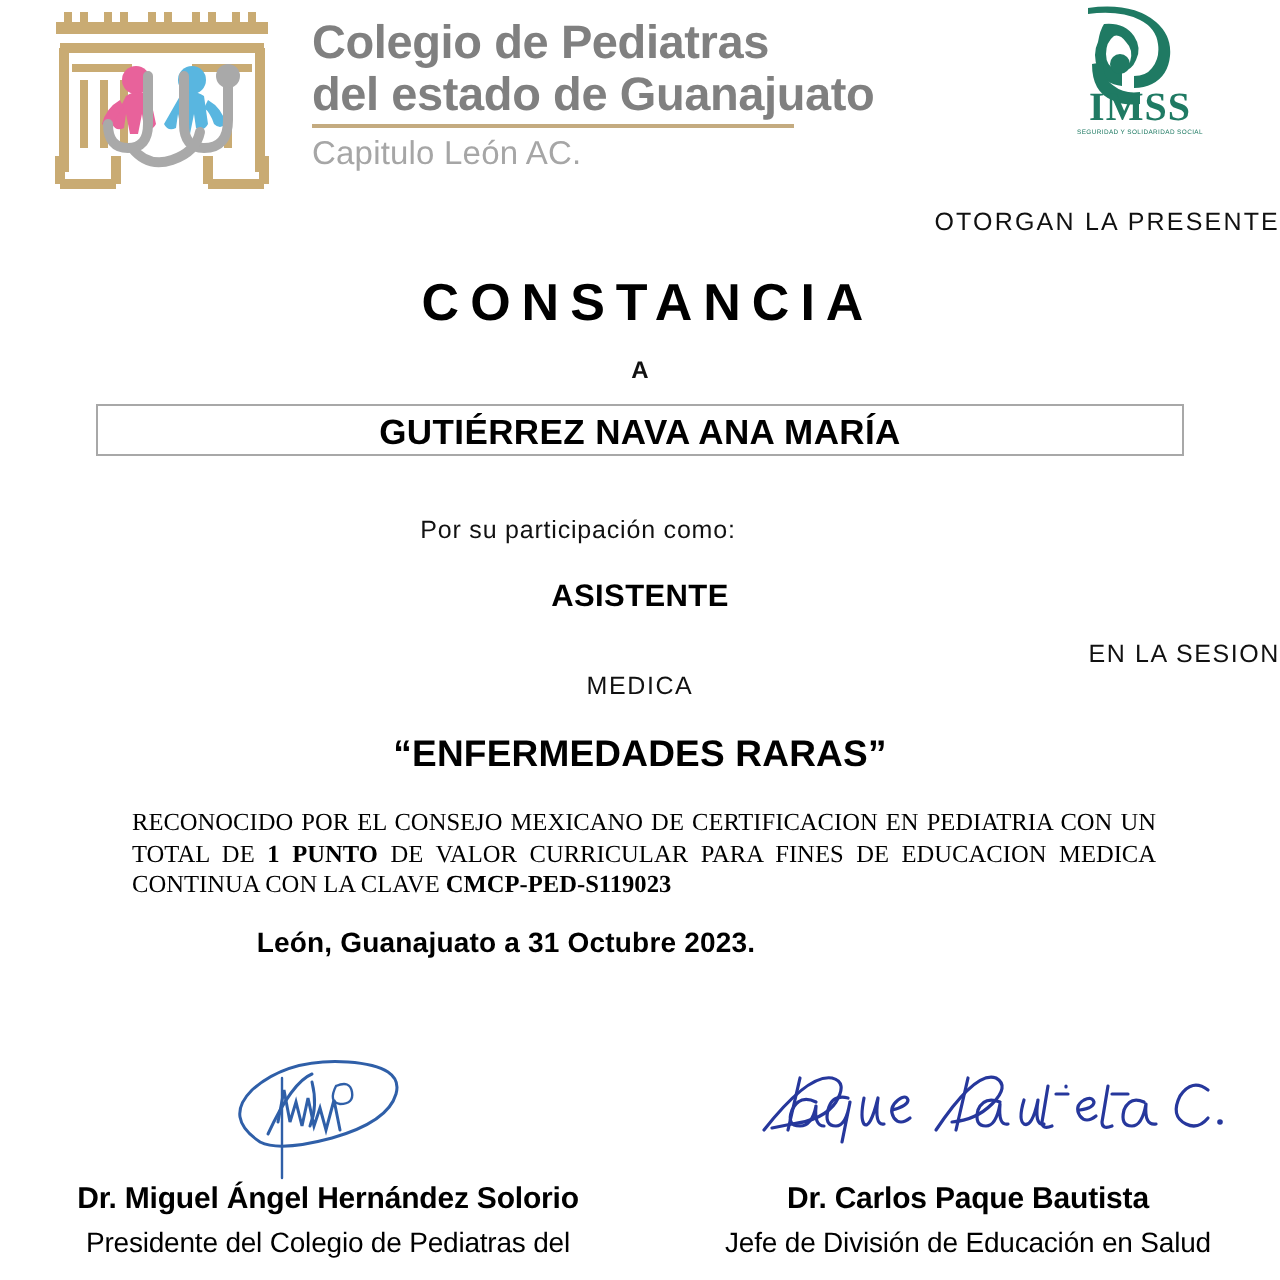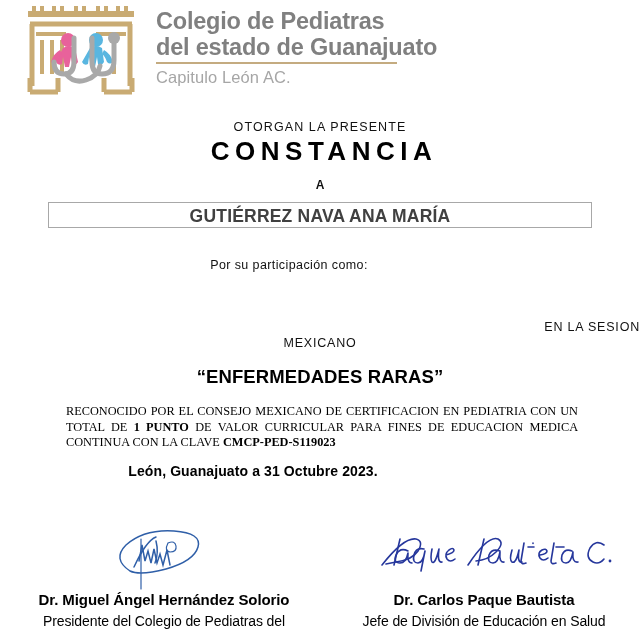--- a/index.html
+++ b/index.html
@@ -69,24 +69,24 @@
     top: 68px;
     font-size: 16.5px;
     color: #a6a6a6;
     letter-spacing: 0.1px;
     white-space: nowrap;
   }
 
   
   .line-otorgan {
     position: absolute;
-    top: 120px;
-    left: 0;
-    width: 640px;
-    text-align: center;
+    top: 104px;
+    left: 0;
+    width: 640px;
+    text-align: right;
     font-size: 12.5px;
     letter-spacing: 1.1px;
     color: #111;
   }
   .line-constancia {
     position: absolute;
     top: 136px;
     left: 4px;
     width: 640px;
     text-align: center;
@@ -120,21 +120,21 @@
     position: absolute;
     left: 48px;
     top: 203px;
     width: 544px;
     height: 26px;
     line-height: 26px;
     text-align: center;
     font-size: 17.5px;
     font-weight: bold;
     letter-spacing: 0.2px;
-    color: #404040;
+    color: #000000;
   }
 
   .line-participacion {
     position: absolute;
     top: 258px;
     left: 0;
     width: 578px;
     text-align: center;
     font-size: 12.5px;
     letter-spacing: 0.4px;
@@ -292,32 +292,51 @@
       </svg>
     </div>
 
     <div class="org-title">
       <div class="org-line">Colegio de Pediatras</div>
       <div class="org-line">del estado de Guanajuato</div>
     </div>
     <div class="gold-rule"></div>
     <div class="org-sub">Capitulo León AC.</div>
 
+    <div class="imss-logo">
+      <svg viewBox="0 0 92 68" width="92" height="68" aria-hidden="true">
+        <g fill="#1f7a63">
+
+          <path d="M20 2 q22 -3 34 7 q8 7 7 17 q-1 10 -9 14 q-4 2 -9 2 l0 -6 q6 0 9 -4 q4 -5 3 -12 q-1 -8 -9 -12 q-10 -5 -26 -3 z"></path>
+
+          <path d="M28 10 q10 -1 15 6 q4 6 1 12 q-2 5 -7 6 l0 7 q-9 -1 -12 -8 q-3 -8 0 -14 q1 -6 3 -9 z
+                   M33 16 q-4 3 -4 9 q0 6 5 8 q5 1 7 -4 q2 -6 -2 -10 q-3 -4 -6 -3 z"></path>
+
+          <circle cx="36" cy="30" r="5"></circle>
+
+          <path d="M22 30 q0 14 10 18 q6 3 14 2 l0 -6 q-8 1 -13 -3 q-6 -4 -5 -12 z"></path>
+        </g>
+
+        <text x="46" y="58" fill="#1f7a63" font-family="'Liberation Serif', serif" font-size="20" font-weight="bold" text-anchor="middle" letter-spacing="0.5">IMSS</text>
+        <text x="46" y="65" fill="#1f7a63" font-family="'Liberation Sans', sans-serif" font-size="3.2" text-anchor="middle" letter-spacing="0.2">SEGURIDAD Y SOLIDARIDAD SOCIAL</text>
+      </svg>
+    </div>
   </div>
 
   <div class="line-otorgan">OTORGAN  LA  PRESENTE</div>
   <div class="line-constancia">CONSTANCIA</div>
   <div class="line-a">A</div>
 
   <div class="name-box"></div>
   <div class="name-text">GUTIÉRREZ NAVA ANA MARÍA</div>
 
   <div class="line-participacion">Por su participación como:</div>
+  <div class="line-role">ASISTENTE</div>
   <div class="line-sesion">EN LA  SESION</div>
-  <div class="line-modality">MEXICANO</div>
+  <div class="line-modality">MEDICA</div>
   <div class="line-topic">“ENFERMEDADES RARAS”</div>
 
   <div class="recognition"><span>RECONOCIDO POR EL CONSEJO MEXICANO DE CERTIFICACION EN PEDIATRIA  CON UN TOTAL DE </span><b>1 PUNTO</b><span> DE VALOR CURRICULAR PARA FINES DE  EDUCACION MEDICA CONTINUA CON LA CLAVE </span><b>CMCP-PED-S119023</b></div>
 
   <div class="line-place-date">León, Guanajuato a 31 Octubre  2023.</div>
 
   <div class="sig-block sig-left">
     <div class="sig-graphic">
       <svg viewBox="0 0 312 66" width="312" height="66" aria-hidden="true">
         <g fill="none" stroke="#2f5fa8" stroke-width="1.5" stroke-linecap="round">

